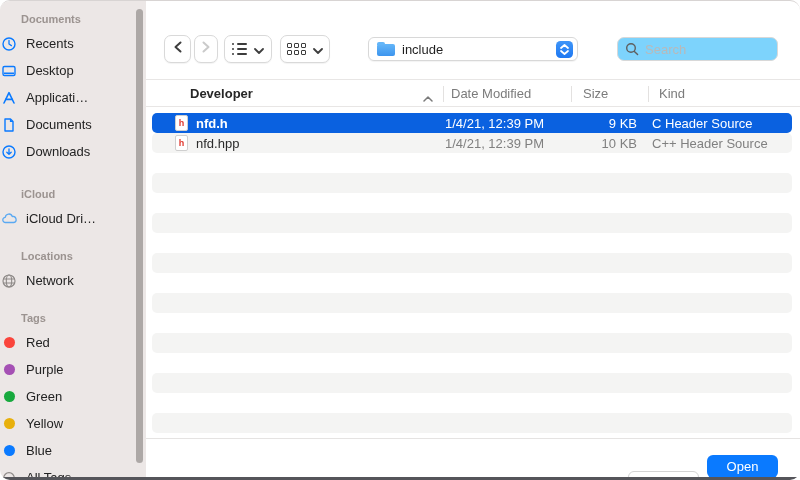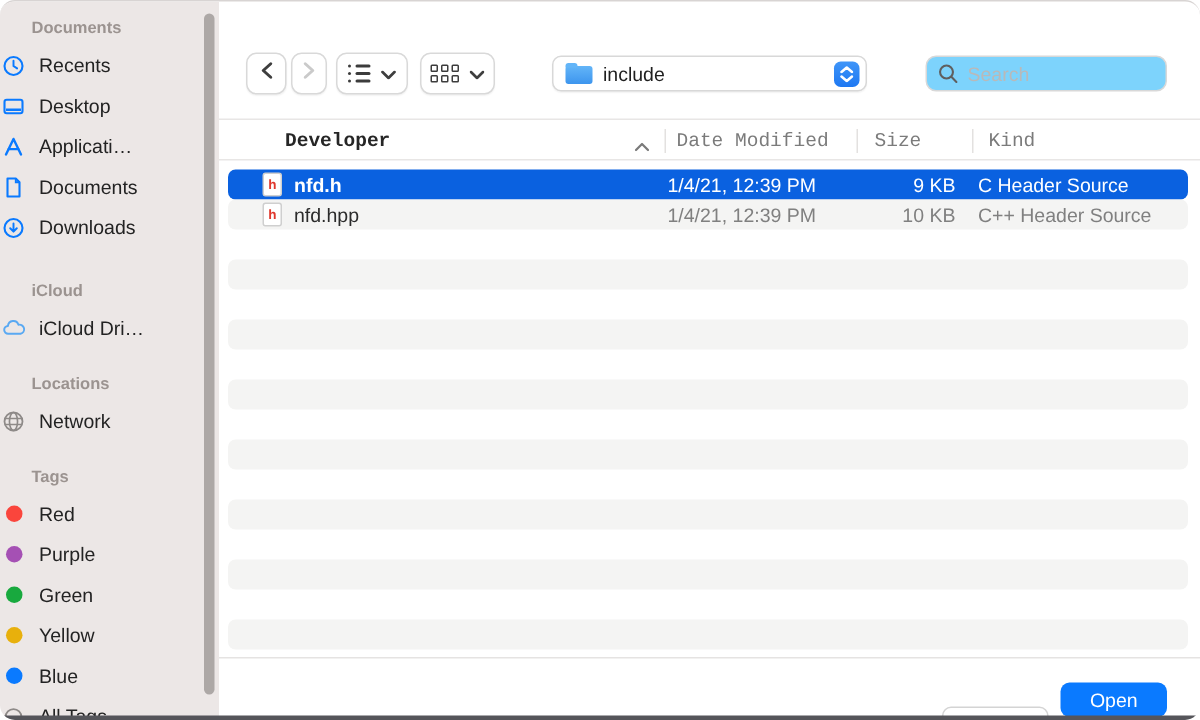--- a/index.html
+++ b/index.html
@@ -40,21 +40,21 @@
   .folder-icn::before { content:""; position:absolute; top:-2px; left:0; width:8px; height:3px; background:#63b5f8; border-radius:2px 2px 0 0; }
   .folder-dd .lbl { margin-left:7px; font-size:13px; color:#1f1f1f; }
   .stepper { position:absolute; right:4px; top:3px; width:17px; height:17px; background:linear-gradient(#3f95f8,#1e78f2); border-radius:4.5px; display:flex; flex-direction:column; align-items:center; justify-content:center; gap:1px; }
 
   .search { position:absolute; left:471px; top:20px; width:161px; height:24px; }
   .search input { width:100%; height:100%; border:1px solid #d8d8d8; border-radius:7px; padding-left:27px; font-size:13px; color:#333; outline:none; font-family:inherit; background:#7dd3fc; }
   .search input::placeholder { color:#b9b9b9; }
   .search svg { position:absolute; left:8px; top:5px; }
 
   
-  .thead { position:absolute; left:0; right:0; top:62px; height:28px; border-top:1px solid #e8e6e5; border-bottom:1px solid #e8e6e5; display:flex; align-items:center; font-size:13px;font-family:Liberation Mono, monospace; }
+  .thead { position:absolute; left:0; right:0; top:62px; height:28px; border-top:1px solid #e8e6e5; border-bottom:1px solid #e8e6e5; display:flex; align-items:center; font-size:13px; }
   .th-name { width:297px; padding-left:44px; font-weight:700; color:#262626; position:relative; }
   .th-sort { position:absolute; right:10px; top:4px; }
   .th-date { width:128px; padding-left:8px; color:#7b7b7b; }
   .th-size { width:77px; padding-left:12px; color:#7b7b7b; }
   .th-kind { flex:1; padding-left:11px; color:#7b7b7b; }
   .th-div { position:absolute; top:6px; width:1px; height:16px; background:#e3e1e0; }
 
   
   .rows { position:absolute; left:0; right:0; top:90px; padding:6px 8px 0 6px; }
   .row { height:20px; border-radius:5px; display:flex; align-items:center; font-size:13px; }

